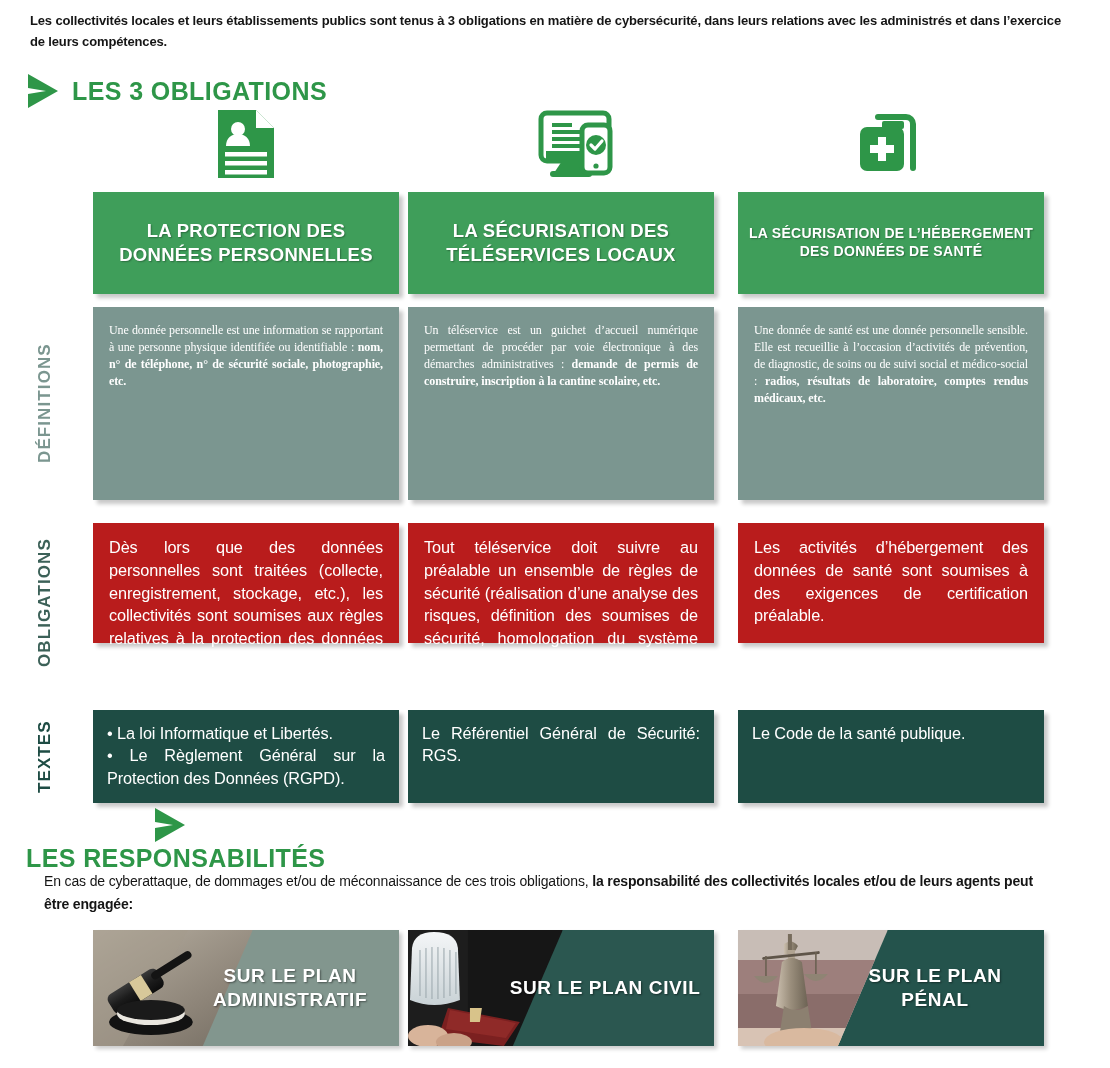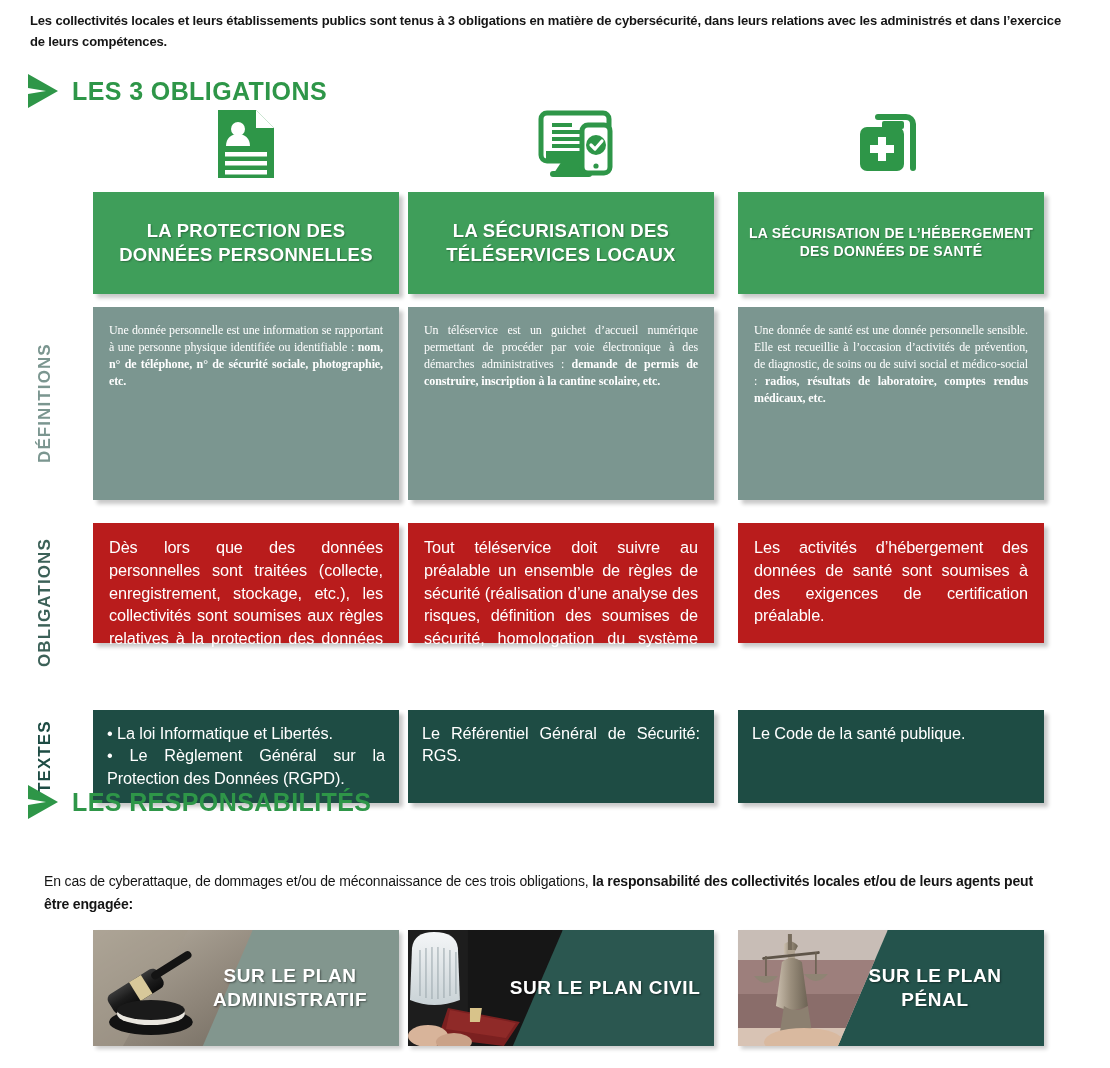--- a/index.html
+++ b/index.html
@@ -26,21 +26,21 @@
   
   .section-head { position: absolute; display: flex; align-items: center; }
   .chev { width: 34px; height: 38px; margin-right: 12px; flex: 0 0 auto; }
   .section-title {
     font-size: 25px;
     font-weight: bold;
     color: #2e9648;
     letter-spacing: 0.4px;
   }
   #head-obligations { left: 26px; top: 72px; }
-  #head-responsabilites { left: 26px; top: 783px; }
+  #head-responsabilites { left: 26px; top: 806px; flex-direction: column; }
   .c1 { left: 93px; }
   .c2 { left: 408px; padding-left: 34px; }
   .c3 { left: 738px; }
 
   
   .icon-wrap {
     position: absolute; top: 106px;
     width: 306px; height: 76px;
     display: flex; align-items: center; justify-content: center;
   }

